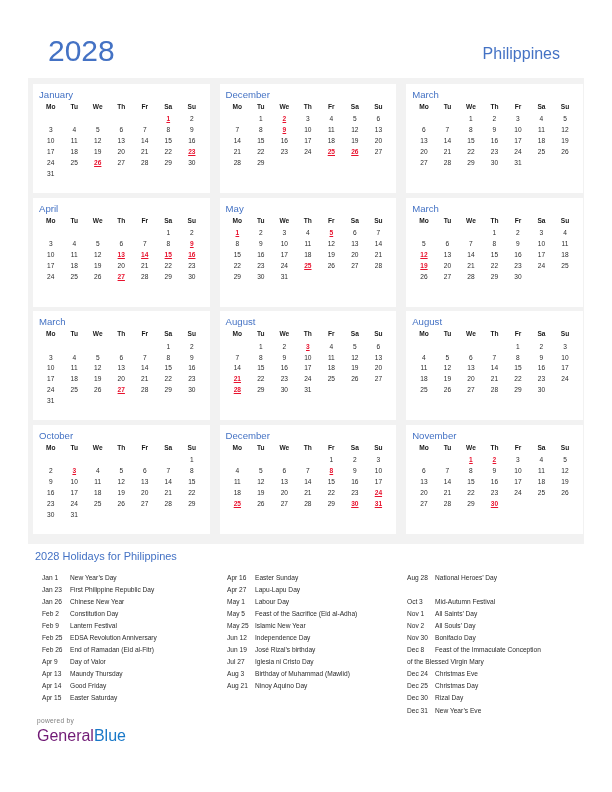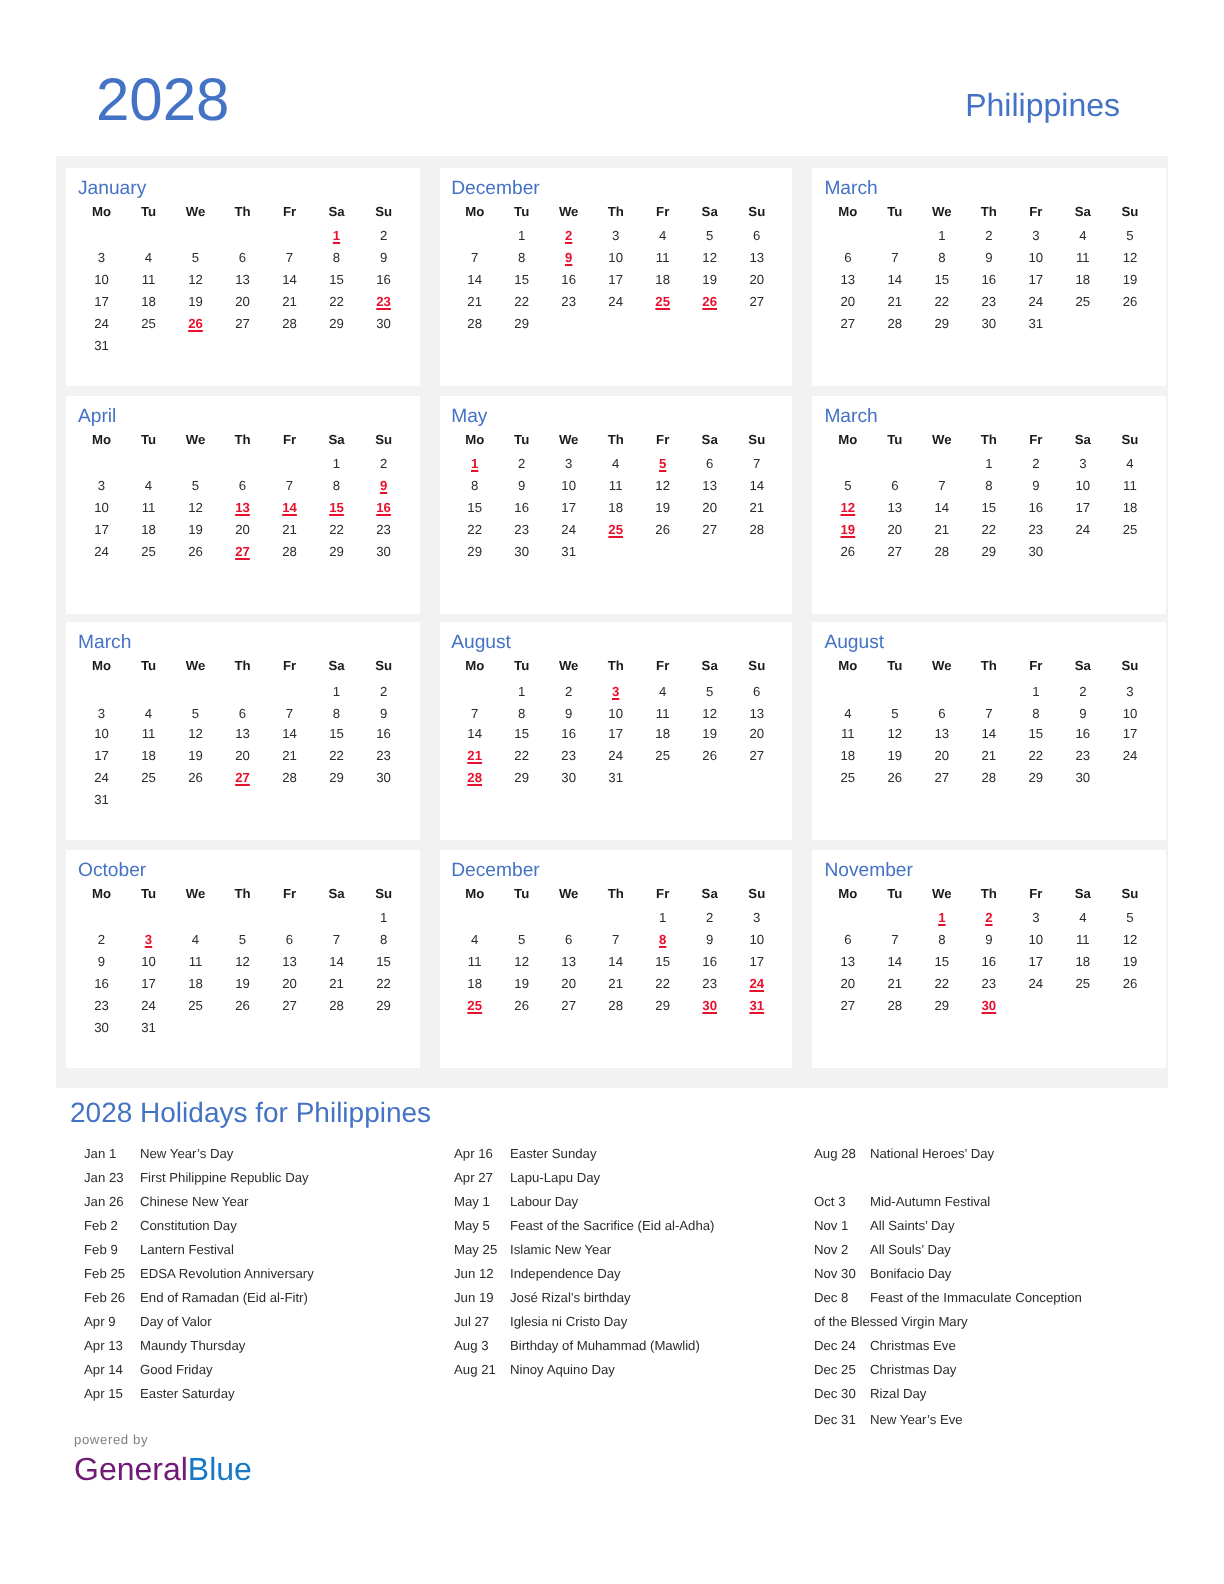--- a/index.html
+++ b/index.html
@@ -79,21 +79,21 @@
   table.m td.hol{
     color:#e8112d;
     font-weight:bold;
     text-decoration:underline;
   }
   table.m td.empty{color:transparent;}
 
   
   .hol-title{
     position:absolute;left:35px;top:551px;
-    font-size:14px;color:#4472C4;line-height:11px;
+    font-size:11px;color:#4472C4;line-height:11px;
   }
   .hol-cols{
     position:absolute;left:35px;top:572px;width:556px;
     display:grid;grid-template-columns:185px 180px 191px;
   }
   .hol-list{padding:0;margin:0;}
   .hol-row{
     display:flex;
     font-size:6.6px;
     color:#2b2b2b;

